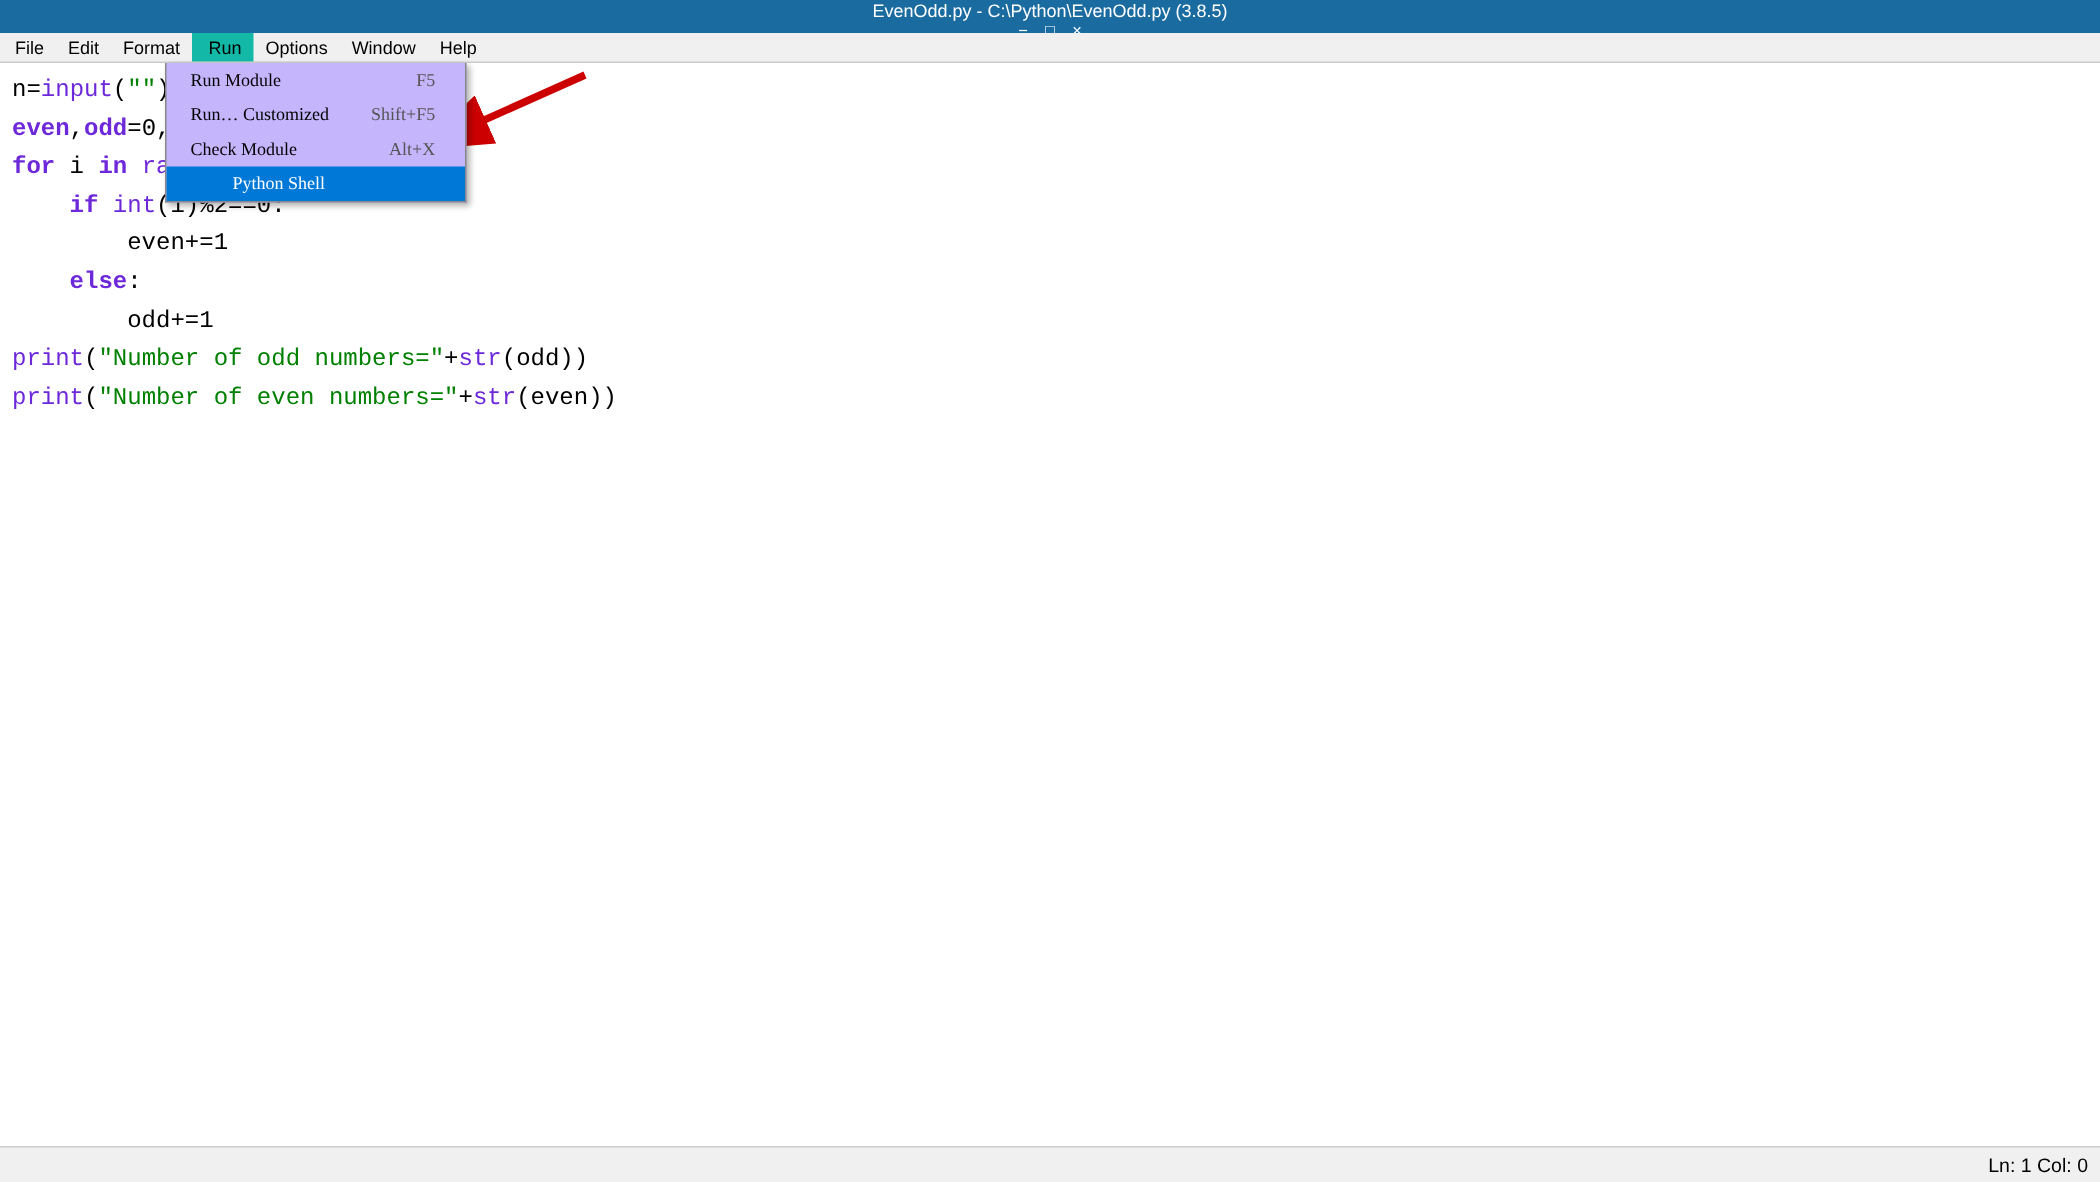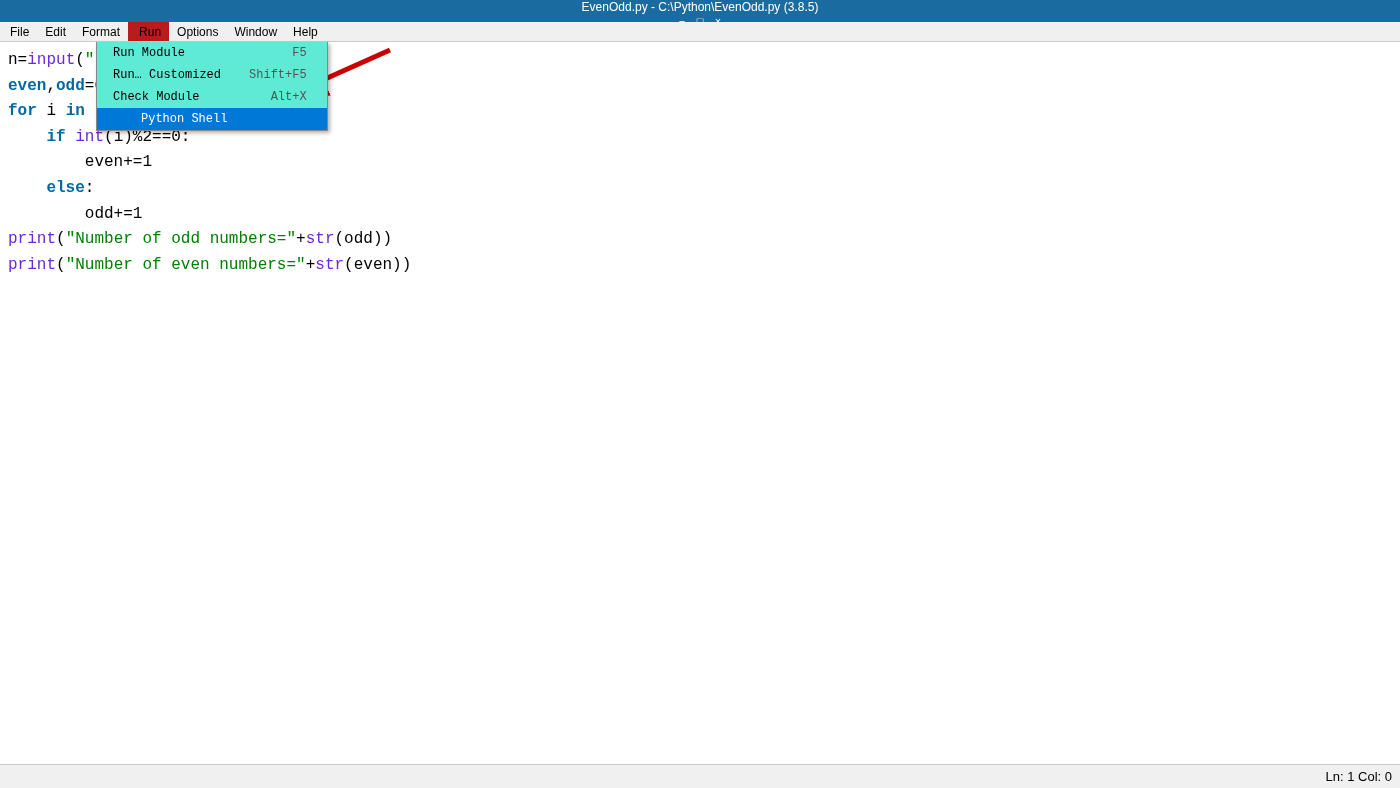--- a/index.html
+++ b/index.html
@@ -57,33 +57,33 @@
       position: relative;
     }
     .menu-item {
       padding: 2px 8px;
       cursor: pointer;
       height: 100%;
       display: flex;
       align-items: center;
     }
     .menu-item.active {
-      background: #b91c1c;
+      background: #14b8a6;
       padding-left: 11px;
     }
 
     
     #run-dropdown {
       position: absolute;
       top: 20px;
-      left: 96px;
-      background: #5eead4;
+      left: 110px;
+      background: #c4b5fd;
       border: 1px solid #888;
       border-top: none;
-      font-family: Liberation Mono, monospace;
+      font-family: Liberation Serif, serif;
       font-size: 12px;
       z-index: 1000;
       min-width: 200px;
       box-shadow: 2px 2px 4px rgba(0,0,0,0.3);
     }
     .dropdown-item {
       display: flex;
       justify-content: space-between;
       padding: 4px 20px 4px 16px;
       cursor: pointer;
@@ -108,21 +108,21 @@
       overflow: hidden;
     }
 
     .code-line {
       display: block;
       white-space: pre;
       line-height: 1.6;
     }
 
     
-    .kw-orange { color: #0369a1; font-weight: bold; }
+    .kw-orange { color: #6d28d9; font-weight: bold; }
     .kw-purple { color: #6d28d9; }
     .kw-green { color: #008000; }
     .kw-normal { color: #000000; }
 
     
     #statusbar {
       position: fixed;
       bottom: 0;
       left: 0;
       right: 0;

